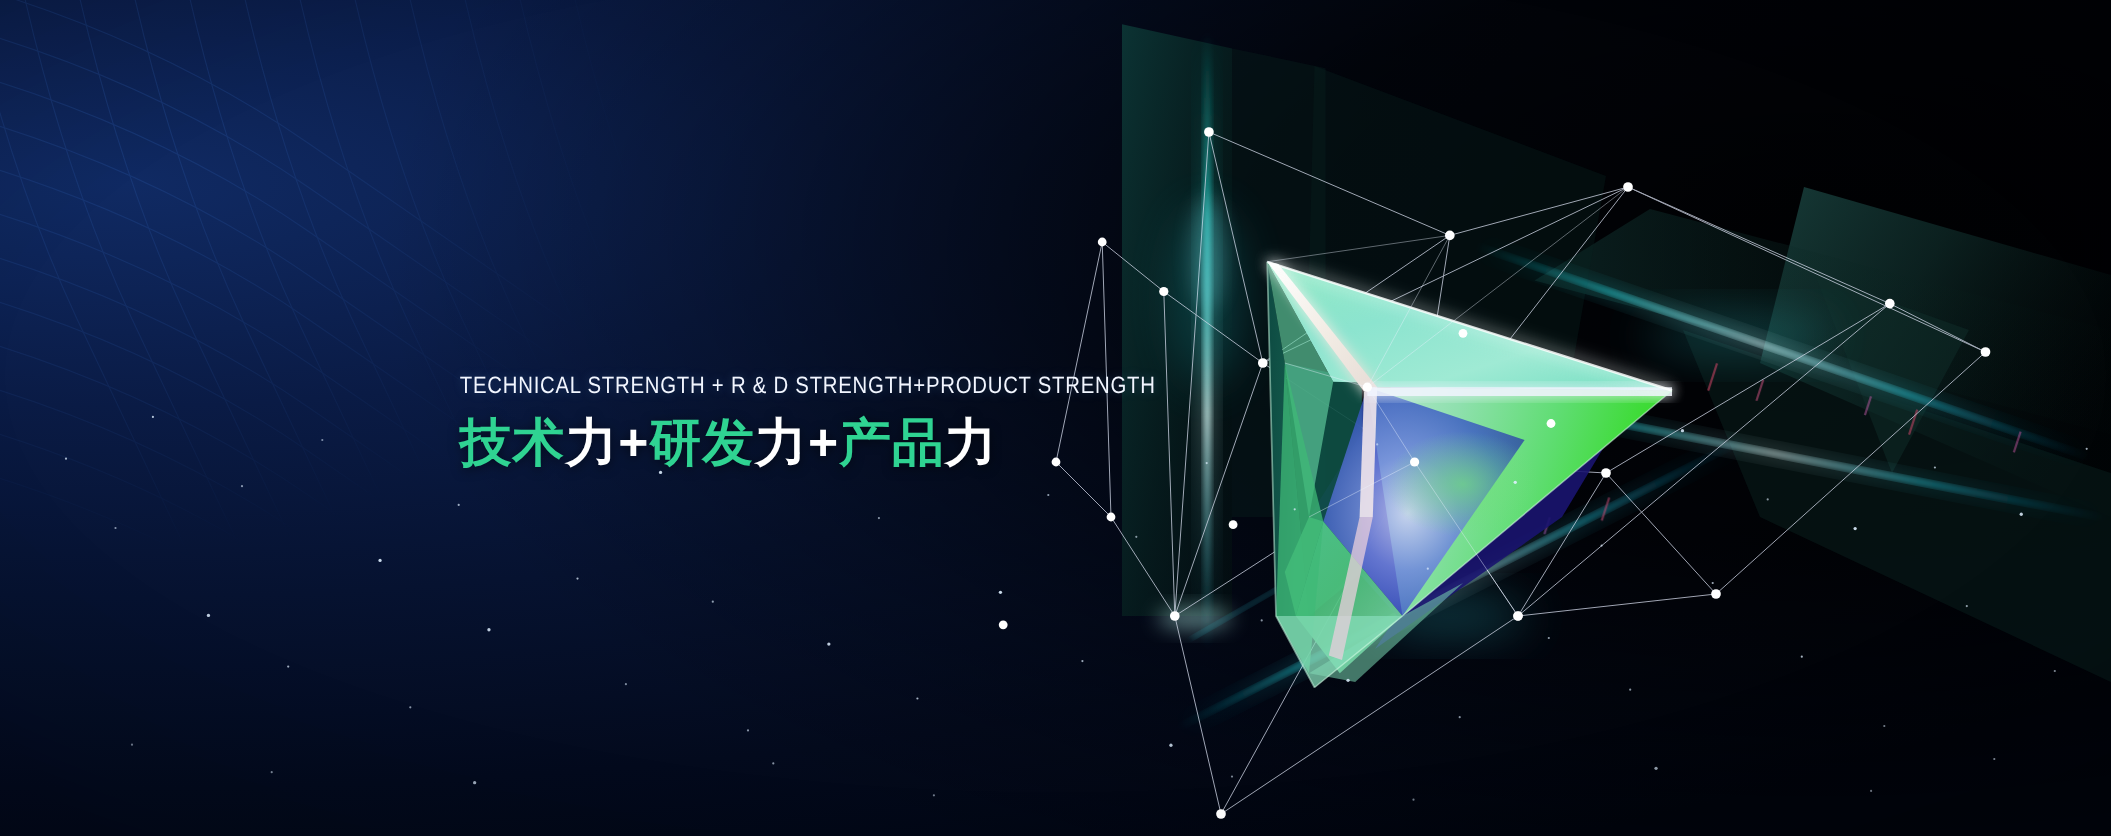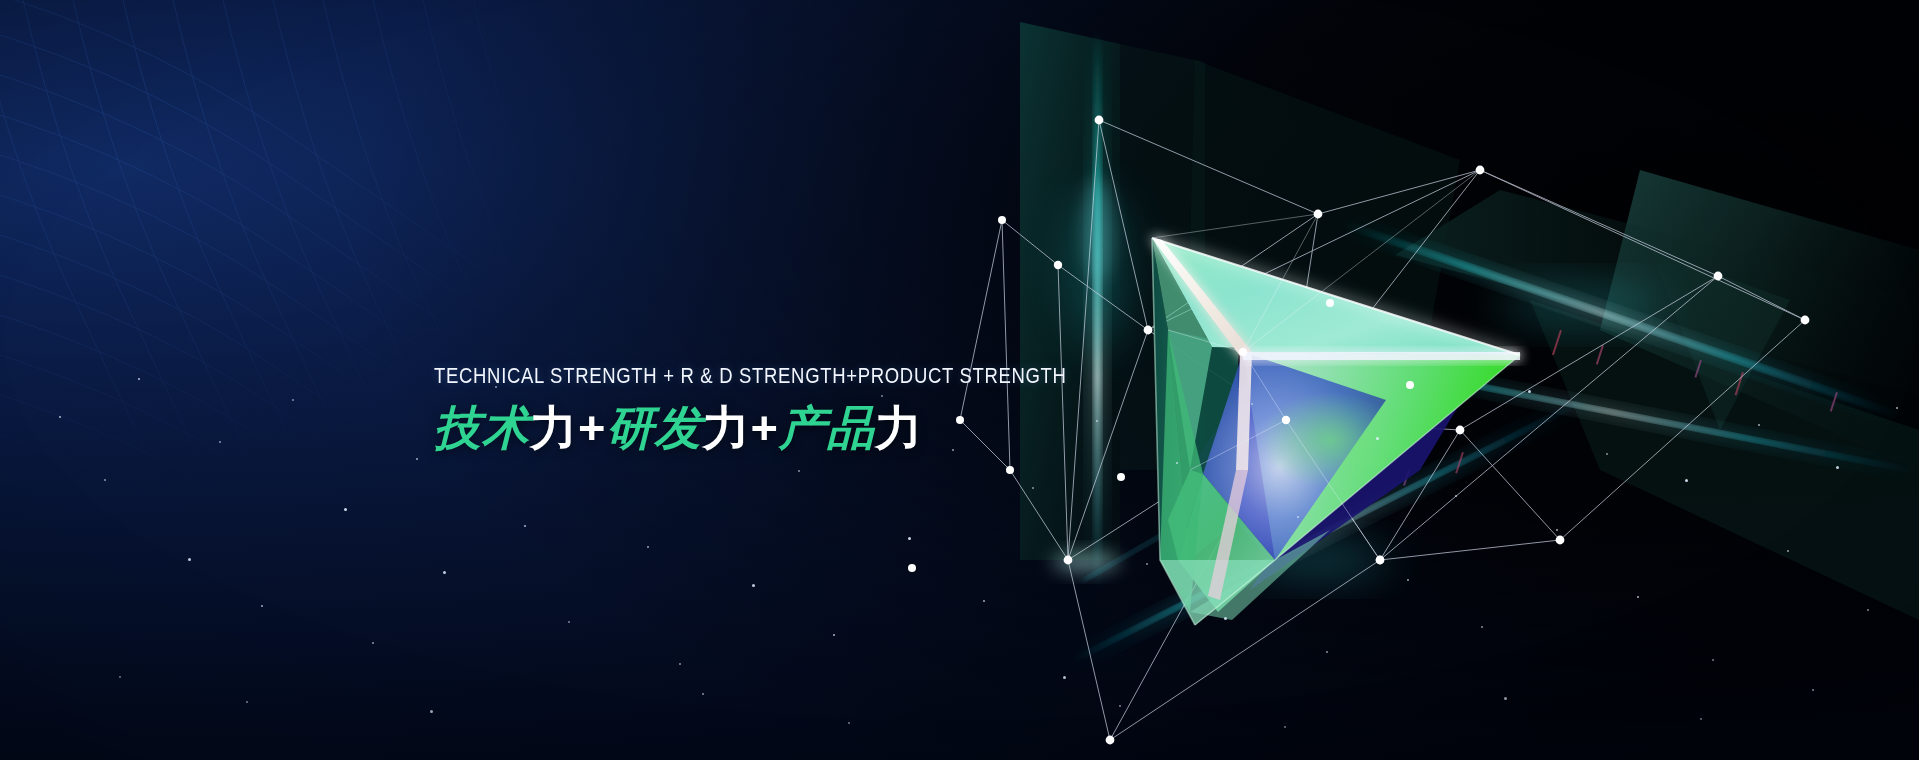--- a/index.html
+++ b/index.html
@@ -47,24 +47,23 @@
   .particles span{
     position:absolute;display:block;border-radius:50%;
     background:#dfefff;
   }
 
   
   .geo{position:absolute;left:0;top:0;width:1919px;height:760px;}
 
   
   .copy{
-    position:absolute;left:434px;top:340px;
+    position:absolute;left:418px;top:340px;
     width:760px;
     user-select:none;
-    margin-top:26px;
   }
   .copy-en{
     color:#f2f6ff;
     font-size:21.5px;
     letter-spacing:.8px;
     line-height:1;
     white-space:nowrap;
     transform:scaleX(.86);
     transform-origin:left center;
     font-weight:400;
@@ -72,21 +71,21 @@
   }
   .copy-cn{
     margin-top:14px;
     font-size:47px;
     font-weight:bold;
     line-height:1.12;
     white-space:nowrap;
     letter-spacing:1px;
     text-shadow:0 2px 10px rgba(0,0,0,.55);
   }
-  .cn-g{color:#2fd392;font-style:italic;}
+  .cn-g{color:#2fd392;}
   .cn-w{color:#ffffff;}
 </style>
 </head>
 <body>
 
 <div class="stage">
 
   <div class="bg-base"></div>
 
   <svg class="mesh-ul" viewBox="0 0 820 680" preserveAspectRatio="none">

